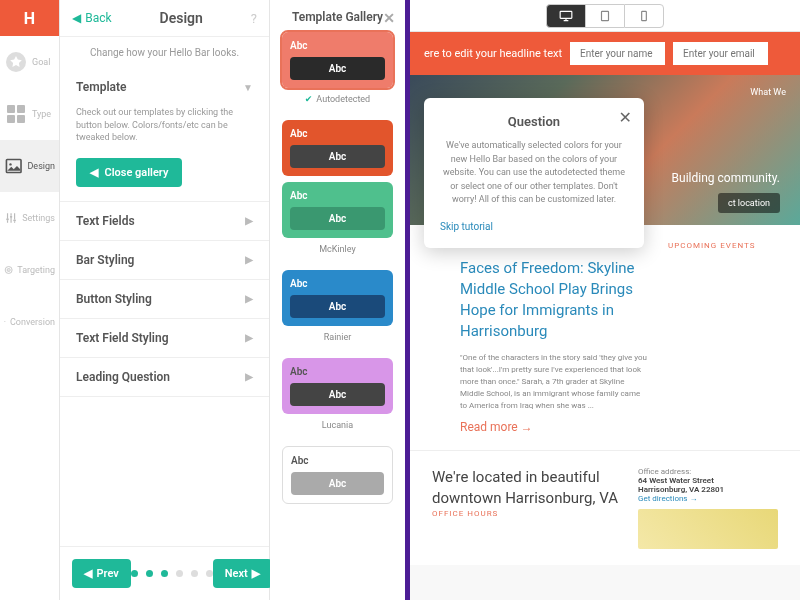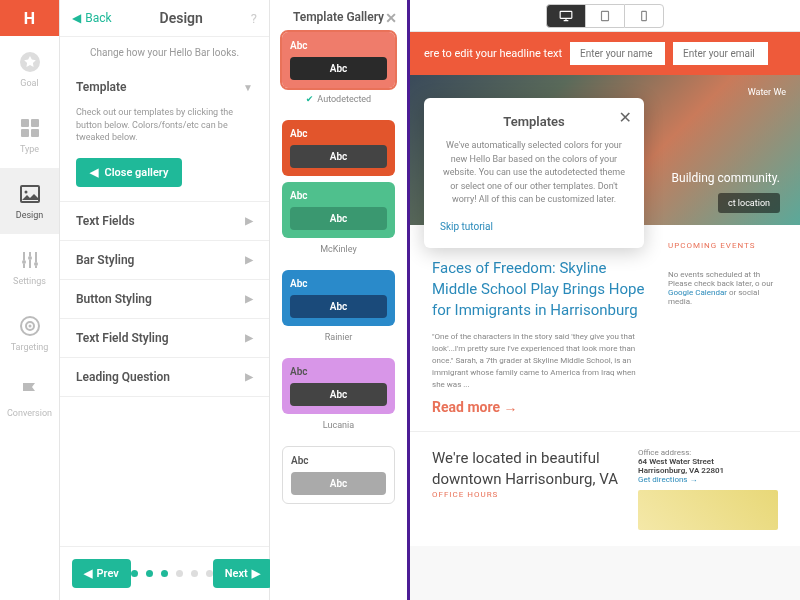--- a/index.html
+++ b/index.html
@@ -1,21 +1,21 @@
 <!DOCTYPE html>
 <html><head>
 <meta charset="utf-8">
 <style>
 * { margin: 0; padding: 0; box-sizing: border-box; font-family: -apple-system, BlinkMacSystemFont, "Segoe UI", Roboto, sans-serif; }
 body { width: 800px; height: 600px; overflow: hidden; background: #f5f5f5; display: flex; }
 
 
 .rail { width: 60px; background: #fff; border-right: 1px solid #e5e5e5; display: flex; flex-direction: column; }
 .rail-logo { background: #ee5a3a; height: 36px; display: flex; align-items: center; justify-content: center; color: #fff; font-weight: bold; font-size: 16px; }
-.rail-item { display: flex; flex-direction: column; align-items: center; padding: 14px 4px; cursor: pointer; color: #bbb; font-size: 9px; gap: 4px; }
+.rail-item { display: flex; align-items: center; padding: 14px 4px; cursor: pointer; color: #bbb; font-size: 9px; gap: 4px; }
 .rail-item.active { background: #f0f0f0; color: #555; }
 .rail-item svg { width: 24px; height: 24px; fill: currentColor; }
 
 
 .panel { width: 210px; background: #fff; border-right: 1px solid #e5e5e5; display: flex; flex-direction: column; position: relative; }
 .panel-header { display: flex; align-items: center; padding: 10px 12px; border-bottom: 1px solid #eee; }
 .back-btn { color: #1fb999; font-size: 12px; display: flex; align-items: center; gap: 4px; cursor: pointer; }
 .panel-title { flex: 1; text-align: center; font-size: 14px; font-weight: 600; color: #555; }
 .help-icon { color: #ccc; font-size: 13px; }
 .panel-sub { font-size: 10px; color: #999; text-align: center; padding: 10px 16px; }
@@ -25,21 +25,21 @@
 .close-gallery { background: #1fb999; color: #fff; border: none; padding: 8px 14px; border-radius: 4px; font-size: 11px; font-weight: 600; margin: 4px 16px 14px; cursor: pointer; display: inline-flex; align-items: center; gap: 6px; }
 .chev { color: #bbb; font-size: 10px; }
 
 .panel-footer { margin-top: auto; display: flex; align-items: center; justify-content: space-between; padding: 12px; border-top: 1px solid #eee; }
 .nav-btn { background: #1fb999; color: #fff; border: none; padding: 8px 12px; border-radius: 4px; font-size: 11px; font-weight: 600; cursor: pointer; display: flex; align-items: center; gap: 4px; }
 .dots { display: flex; gap: 8px; }
 .dot { width: 7px; height: 7px; border-radius: 50%; background: #ddd; }
 .dot.on { background: #1fb999; }
 
 
-.gallery { width: 140px; background: #fff; border-right: 3px solid #4c1d95; padding: 10px 12px; overflow-y: auto; position: relative; }
+.gallery { width: 140px; background: #fff; border-right: 5px solid #4c1d95; padding: 10px 12px; overflow-y: auto; position: relative; }
 .gallery::-webkit-scrollbar { width: 8px; }
 .gallery::-webkit-scrollbar-thumb { background: #ccc; border-radius: 4px; }
 .gallery-title { font-size: 12px; font-weight: 600; color: #555; text-align: center; margin-bottom: 8px; position: relative; }
 .gallery-close { position: absolute; right: -2px; top: 0; color: #aaa; cursor: pointer; font-size: 14px; }
 .tpl { margin-bottom: 6px; }
 .tpl-card { border-radius: 6px; padding: 8px; }
 .tpl-top { font-size: 10px; font-weight: 600; color: #fff; padding-bottom: 6px; }
 .tpl-bot { border-radius: 4px; padding: 6px; text-align: center; font-size: 10px; font-weight: 600; color: #fff; }
 .tpl-label { text-align: center; font-size: 9px; color: #888; padding: 6px 0 10px; display: flex; align-items: center; justify-content: center; gap: 4px; }
 .tpl-check { color: #1fb999; }
@@ -57,26 +57,26 @@
 .hello-bar { background: #ee5a3a; padding: 10px 14px; display: flex; align-items: center; gap: 8px; }
 .hello-text { color: #fff; font-size: 11px; }
 .hello-input { padding: 6px 10px; border: none; border-radius: 0; font-size: 10px; width: 95px; }
 
 .site-hero { height: 150px; background: linear-gradient(135deg, #3a4a5a 0%, #5a6a5a 30%, #c97a5a 60%, #5aa99a 100%); position: relative; padding: 20px; color: #fff; }
 .site-hero-text { position: absolute; bottom: 40px; right: 20px; font-size: 12px; }
 .site-hero-sub { position: absolute; top: 12px; right: 14px; font-size: 9px; }
 .loc-btn { position: absolute; bottom: 12px; right: 20px; background: rgba(0,0,0,0.5); color: #fff; border: none; padding: 5px 10px; font-size: 9px; border-radius: 3px; }
 
 .site-body { background: #fff; padding: 16px 22px; display: flex; gap: 20px; }
-.site-main { flex: 1; }
+.site-main { flex: 1; margin-left: 28px; }
 .site-side { width: 110px; font-size: 8px; color: #888; }
 .blog-label { font-size: 8px; letter-spacing: 1px; color: #e97259; margin-bottom: 8px; }
 .blog-title { color: #2a8aba; font-size: 15px; font-weight: 400; line-height: 1.4; margin-bottom: 10px; }
 .blog-excerpt { font-size: 8px; color: #888; line-height: 1.5; margin-bottom: 8px; }
-.read-more { color: #e97259; font-size: 14px; font-weight: 700; }
+.read-more { color: #e97259; font-size: 12px; font-weight: 400; }
 .side-label { font-size: 8px; letter-spacing: 1px; color: #e97259; margin-bottom: 20px; }
 .side-link { color: #2a8aba; }
 
 .site-loc { background: #fff; padding: 16px 22px; display: flex; gap: 20px; border-top: 1px solid #eee; }
 .loc-title { font-size: 15px; color: #444; line-height: 1.4; }
 .loc-side { width: 140px; font-size: 8px; color: #888; }
 .office-hours { font-size: 8px; letter-spacing: 1px; color: #e97259; }
 .map-stub { height: 40px; background: linear-gradient(45deg, #f4e8a8, #e8d878); margin-top: 6px; border-radius: 2px; position: relative; }
 
 
@@ -300,53 +300,52 @@
       </button>
   </div>
 
   <div class="hello-bar">
     <span class="hello-text">ere to edit your headline text</span>
     <input class="hello-input" placeholder="Enter your name" style="">
     <input class="hello-input" placeholder="Enter your email" style="">
   </div>
 
   <div class="site-hero">
-    <div class="site-hero-sub">Water We</div>
+    <div class="site-hero-sub">What We</div>
     <div class="site-hero-text">Building community.</div>
     <button class="loc-btn">ct location</button>
   </div>
 
   <div class="site-body">
     <div class="site-main">
       <div class="blog-label">LATEST FROM THE BLOG</div>
       <div class="blog-title">Faces of Freedom: Skyline Middle School Play Brings Hope for Immigrants in Harrisonburg</div>
       <div class="blog-excerpt">"One of the characters in the story said 'they give you that look'...I'm pretty sure I've experienced that look more than once." Sarah, a 7th grader at Skyline Middle School, is an immigrant whose family came to America from Iraq when she was ...</div>
       <div class="read-more">Read more →</div>
     </div>
     <div class="site-side">
       <div class="side-label">UPCOMING EVENTS</div>
-      <div><span>No events scheduled at th Please check back later, o our </span><span class="side-link">Google Calendar</span><span> or social media.</span></div>
     </div>
   </div>
 
   <div class="site-loc">
     <div style="flex:1">
       <div class="loc-title">We're located in beautiful downtown Harrisonburg, VA</div>
       <div class="office-hours">OFFICE HOURS</div>
     </div>
     <div class="loc-side">
       <div>Office address:</div>
       <div style="color:#444;font-weight:600">64 West Water Street</div>
       <div style="color:#444;font-weight:600">Harrisonburg, VA 22801</div>
       <div class="side-link">Get directions →</div>
       <div class="map-stub"></div>
     </div>
   </div>
 
   <div class="tooltip">
     <div class="tooltip-close">✕</div>
-    <div class="tooltip-title">Templates</div>
+    <div class="tooltip-title">Question</div>
     <div class="tooltip-body">We've automatically selected colors for your new Hello Bar based on the colors of your website. You can use the autodetected theme or select one of our other templates. Don't worry! All of this can be customized later.</div>
     <div class="tooltip-actions">
       <span class="skip">Skip tutorial</span>
     </div>
   </div>
 </div>
 
 </body></html>

